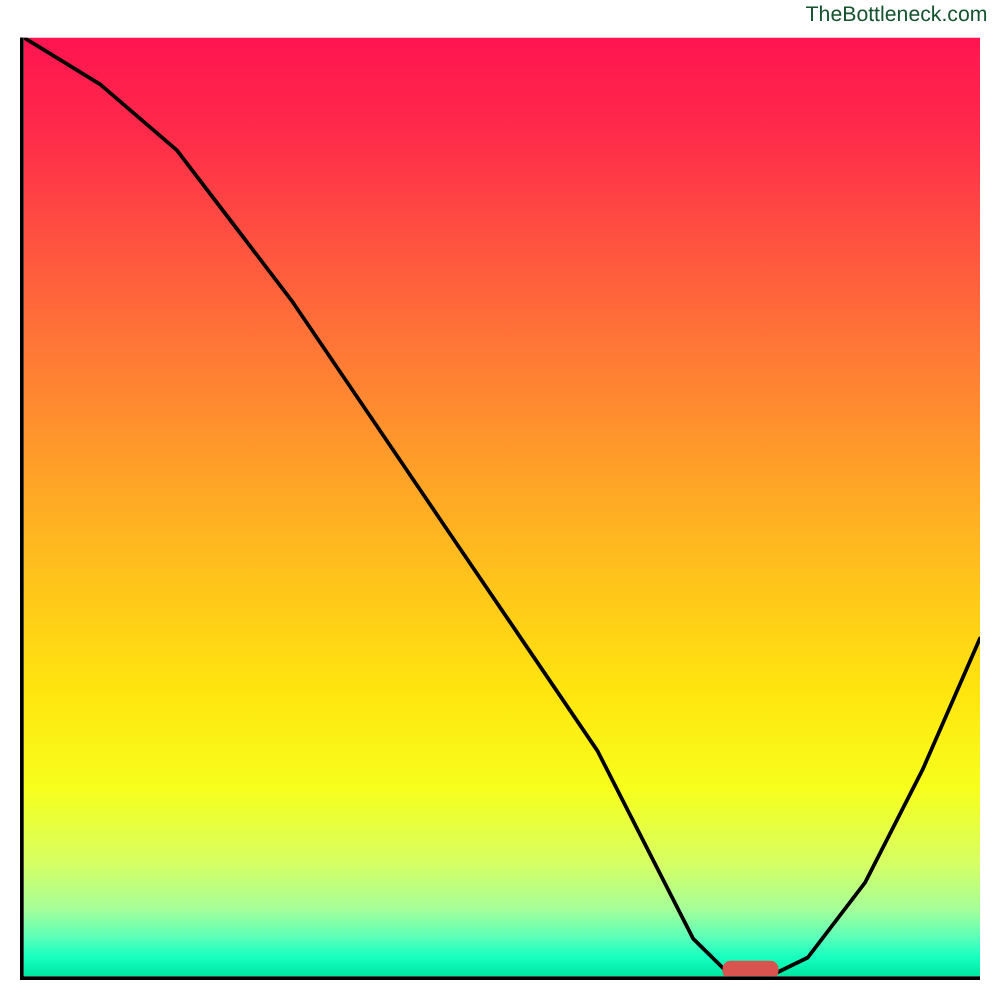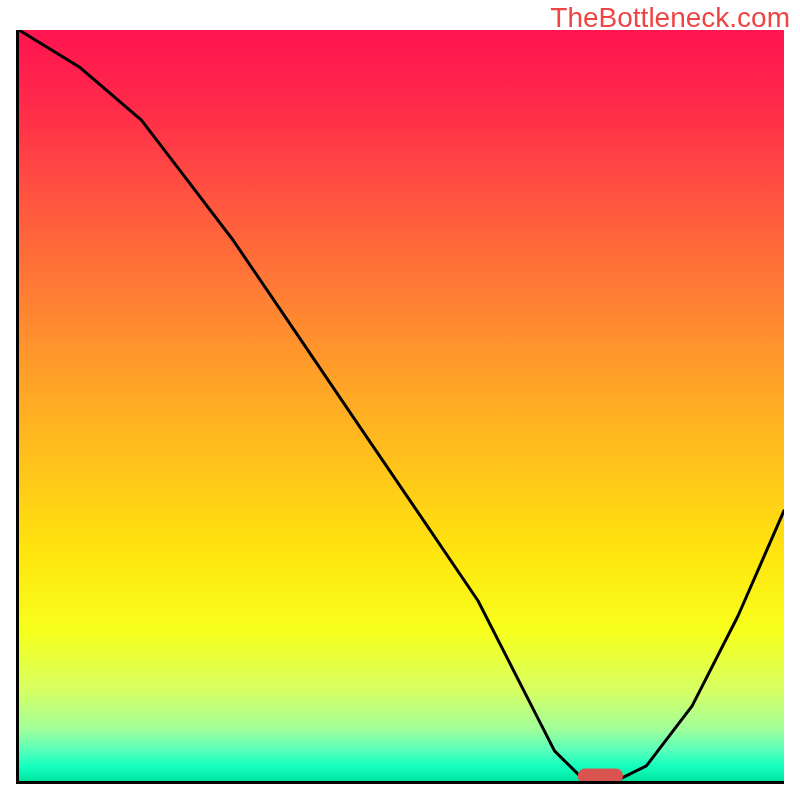--- a/index.html
+++ b/index.html
@@ -12,22 +12,22 @@
   }
   .stage {
     position: relative;
     width: 800px;
     height: 800px;
   }
   .watermark {
     position: absolute;
     top: 2px;
     right: 10px;
-    color: #ef4444;
-    font-size: 28px;
+    color: #14532d;
+    font-size: 17px;
     user-select: none;
     z-index: 5;
   }
   .plot-area {
     position: absolute;
     left: 16px;
     top: 30px;
     width: 768px;
     height: 754px;
     border-left: 3px solid #000;

